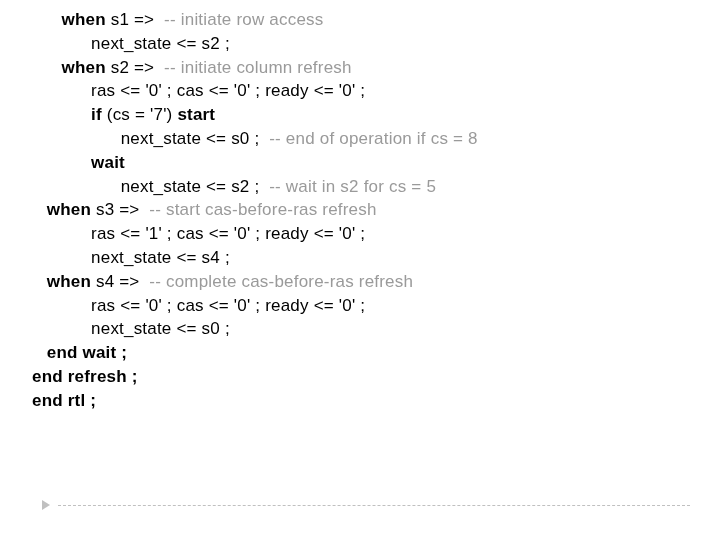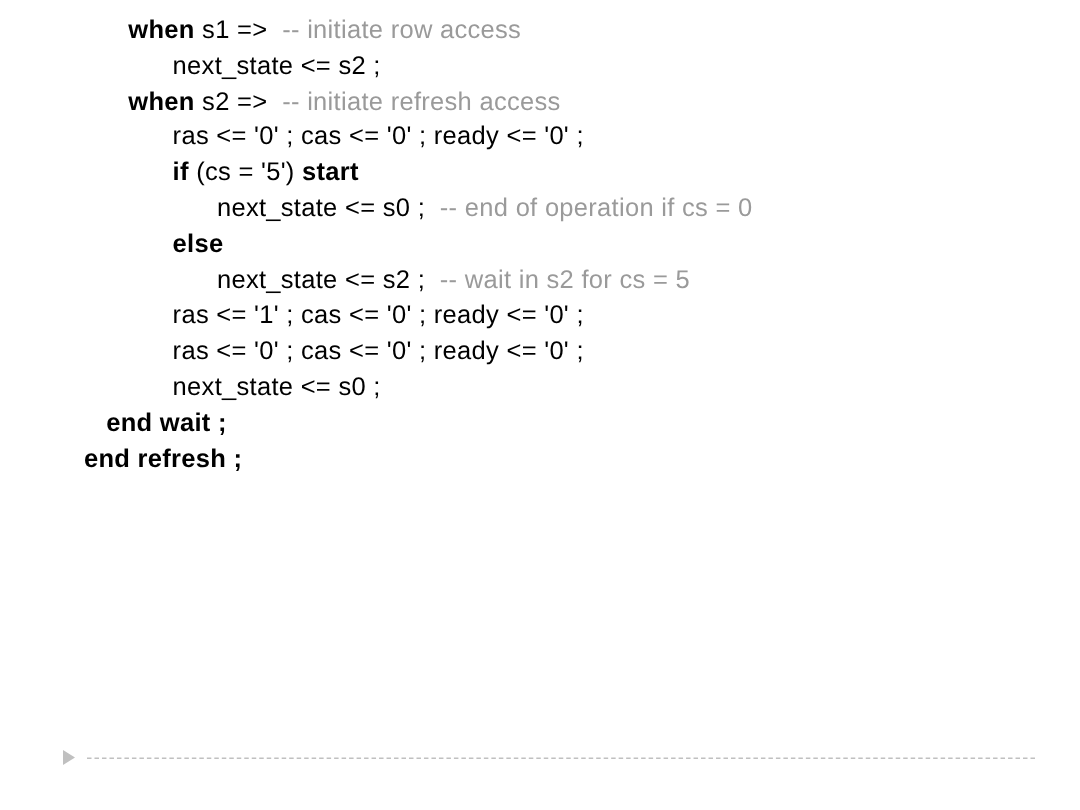--- a/index.html
+++ b/index.html
@@ -11,21 +11,20 @@
     width: 720px;
     height: 540px;
     box-sizing: border-box;
     position: relative;
     color: #000;
   }
   .code-block {
     padding: 8px 0 0 32px;
     line-height: 1.4;
     letter-spacing: 0.2px;
-    margin-left: 24px;
   }
   .line {
     white-space: pre;
   }
   .bold { font-weight: bold; }
   .comment { color: #9a9a9a; }
   .divider-row {
     position: absolute;
     left: 42px;
     right: 30px;
@@ -47,29 +46,33 @@
     border-top: 1.2px dashed #c0c0c0;
     height: 0;
   }
 </style>
 </head>
 <body>
 
 <div class="code-block" id="code-root">
     <div class="line"><span>      </span><span class="bold">when </span><span>s1 =&gt; </span><span class="comment"> -- initiate row access</span></div>
     <div class="line"><span>            </span><span>next_state &lt;= s2 ;</span></div>
-    <div class="line"><span>      </span><span class="bold">when </span><span>s2 =&gt;  </span><span class="comment">-- initiate refresh access</span></div>
+    <div class="line"><span>      </span><span class="bold">when </span><span>s2 =&gt;  </span><span class="comment">-- initiate column refresh</span></div>
     <div class="line"><span>            </span><span>ras &lt;= '0' ; cas &lt;= '0' ; ready &lt;= '0' ;</span></div>
-    <div class="line"><span>            </span><span class="bold">if </span><span>(cs = '5') </span><span class="bold">start</span></div>
-    <div class="line"><span>                  </span><span>next_state &lt;= s0 ;  </span><span class="comment">-- end of operation if cs = 0</span></div>
-    <div class="line"><span>            </span><span class="bold">else</span></div>
+    <div class="line"><span>            </span><span class="bold">if </span><span>(cs = '7') </span><span class="bold">start</span></div>
+    <div class="line"><span>                  </span><span>next_state &lt;= s0 ;  </span><span class="comment">-- end of operation if cs = 8</span></div>
+    <div class="line"><span>            </span><span class="bold">wait</span></div>
     <div class="line"><span>                  </span><span>next_state &lt;= s2 ;  </span><span class="comment">-- wait in s2 for cs = 5</span></div>
+    <div class="line"><span>   </span><span class="bold">when </span><span>s3 =&gt; </span><span class="comment"> -- start cas-before-ras refresh</span></div>
     <div class="line"><span>            </span><span>ras &lt;= '1' ; cas &lt;= '0' ; ready &lt;= '0' ;</span></div>
+    <div class="line"><span>            </span><span>next_state &lt;= s4 ;</span></div>
+    <div class="line"><span>   </span><span class="bold">when </span><span>s4 =&gt; </span><span class="comment"> -- complete cas-before-ras refresh</span></div>
     <div class="line"><span>            </span><span>ras &lt;= '0' ; cas &lt;= '0' ; ready &lt;= '0' ;</span></div>
     <div class="line"><span>            </span><span>next_state &lt;= s0 ;</span></div>
     <div class="line"><span>   </span><span class="bold">end wait ;</span></div>
     <div class="line"><span></span><span class="bold">end refresh ;</span></div>
+    <div class="line"><span></span><span class="bold">end rtl ;</span></div>
   </div>
 
 <div class="divider-row">
   <span class="marker"></span>
   <span class="dashed"></span>
 </div>
 
 </body></html>

